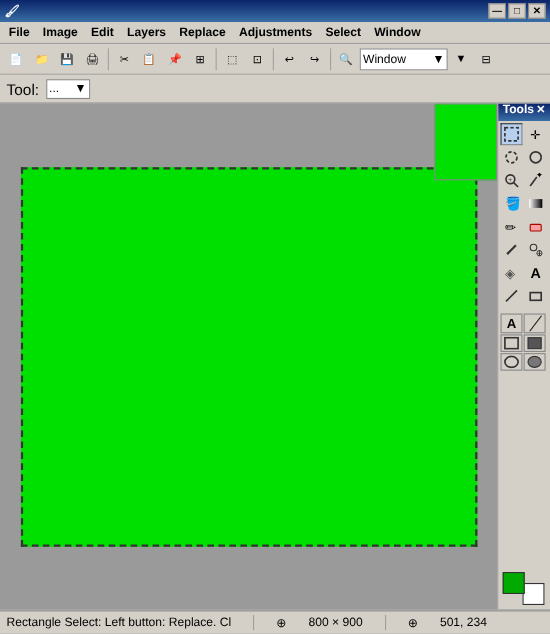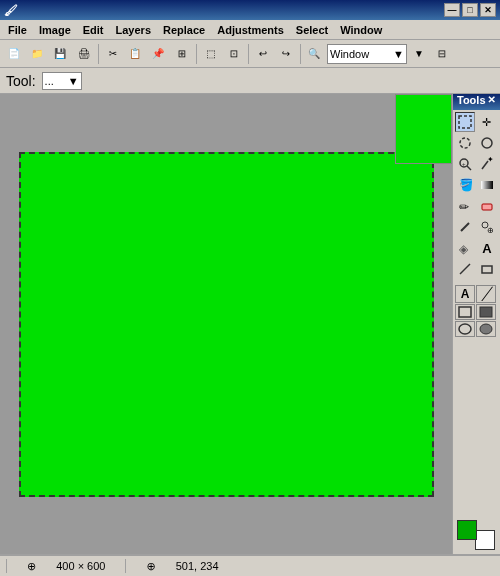--- a/index.html
+++ b/index.html
@@ -458,19 +458,20 @@
     <div id="color-area">
       <div class="color-swatch-container">
         <div class="swatch-back"></div>
         <div class="swatch-front"></div>
       </div>
     </div>
   </div>
 </div>
 
 <div id="statusbar">
+  <span>Rectangle Select: Left button: Replace. Cl</span>
   <div class="status-separator"></div>
   <span>⊕</span>
-  <span>400 × 600</span>
+  <span>800 × 900</span>
   <div class="status-separator"></div>
   <span>⊕</span>
   <span>501, 234</span>
 </div>
 
 </body></html>

